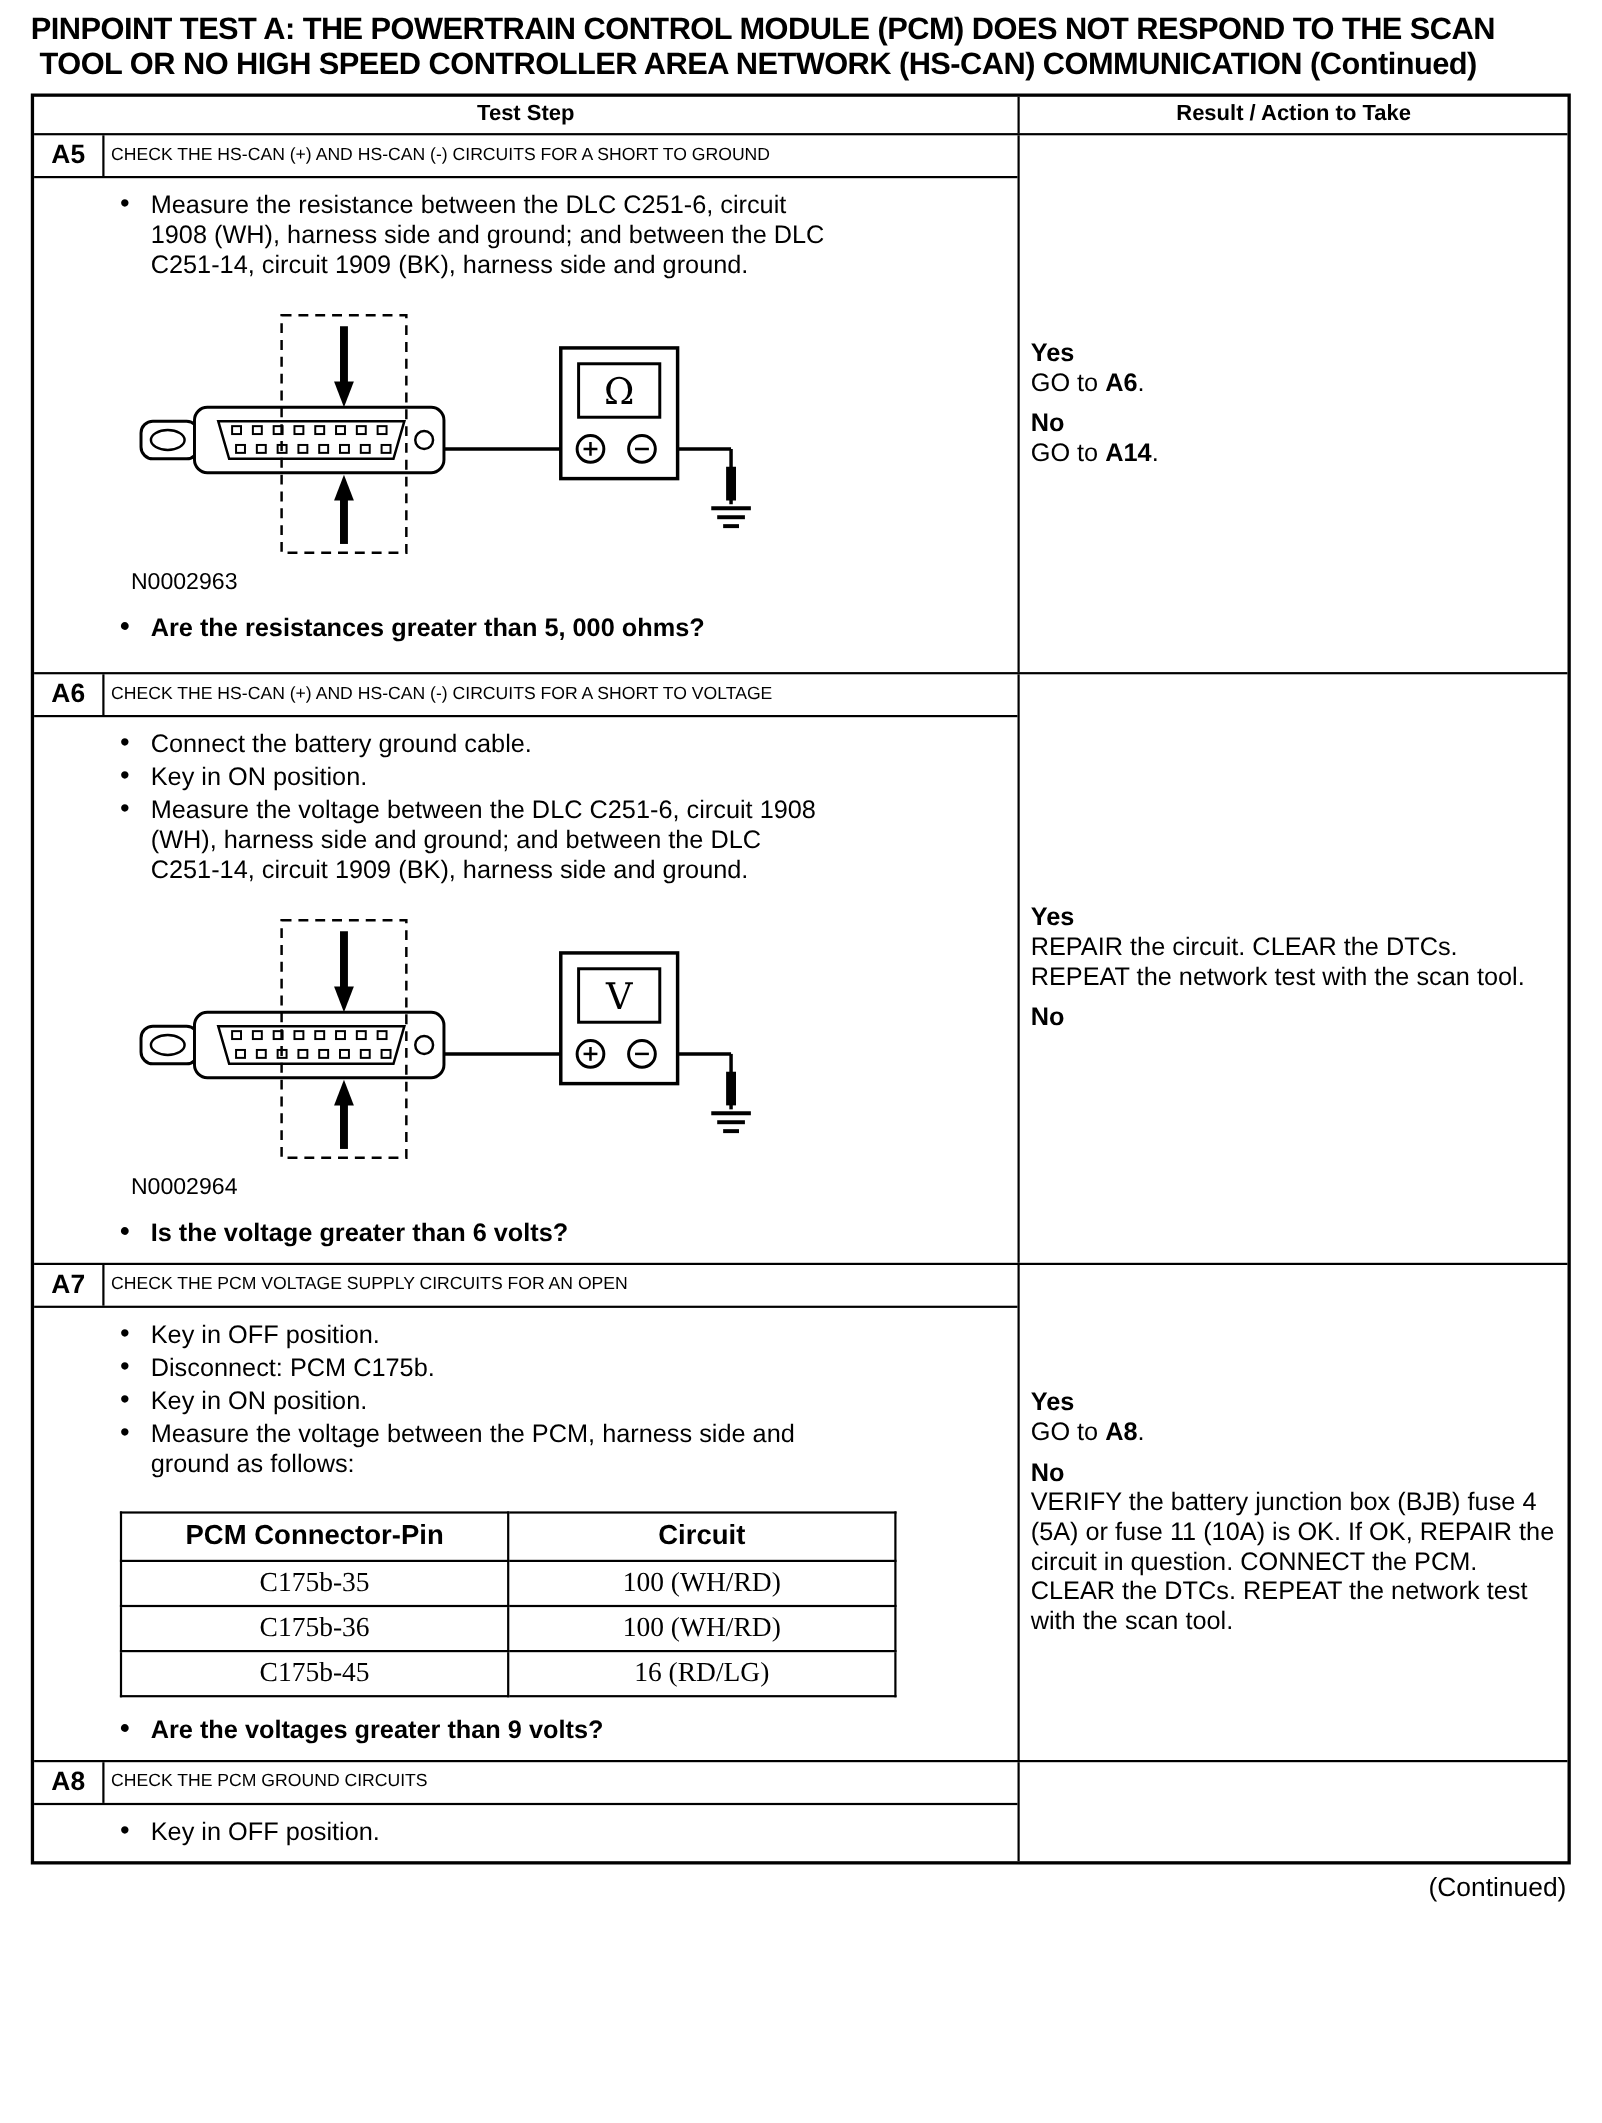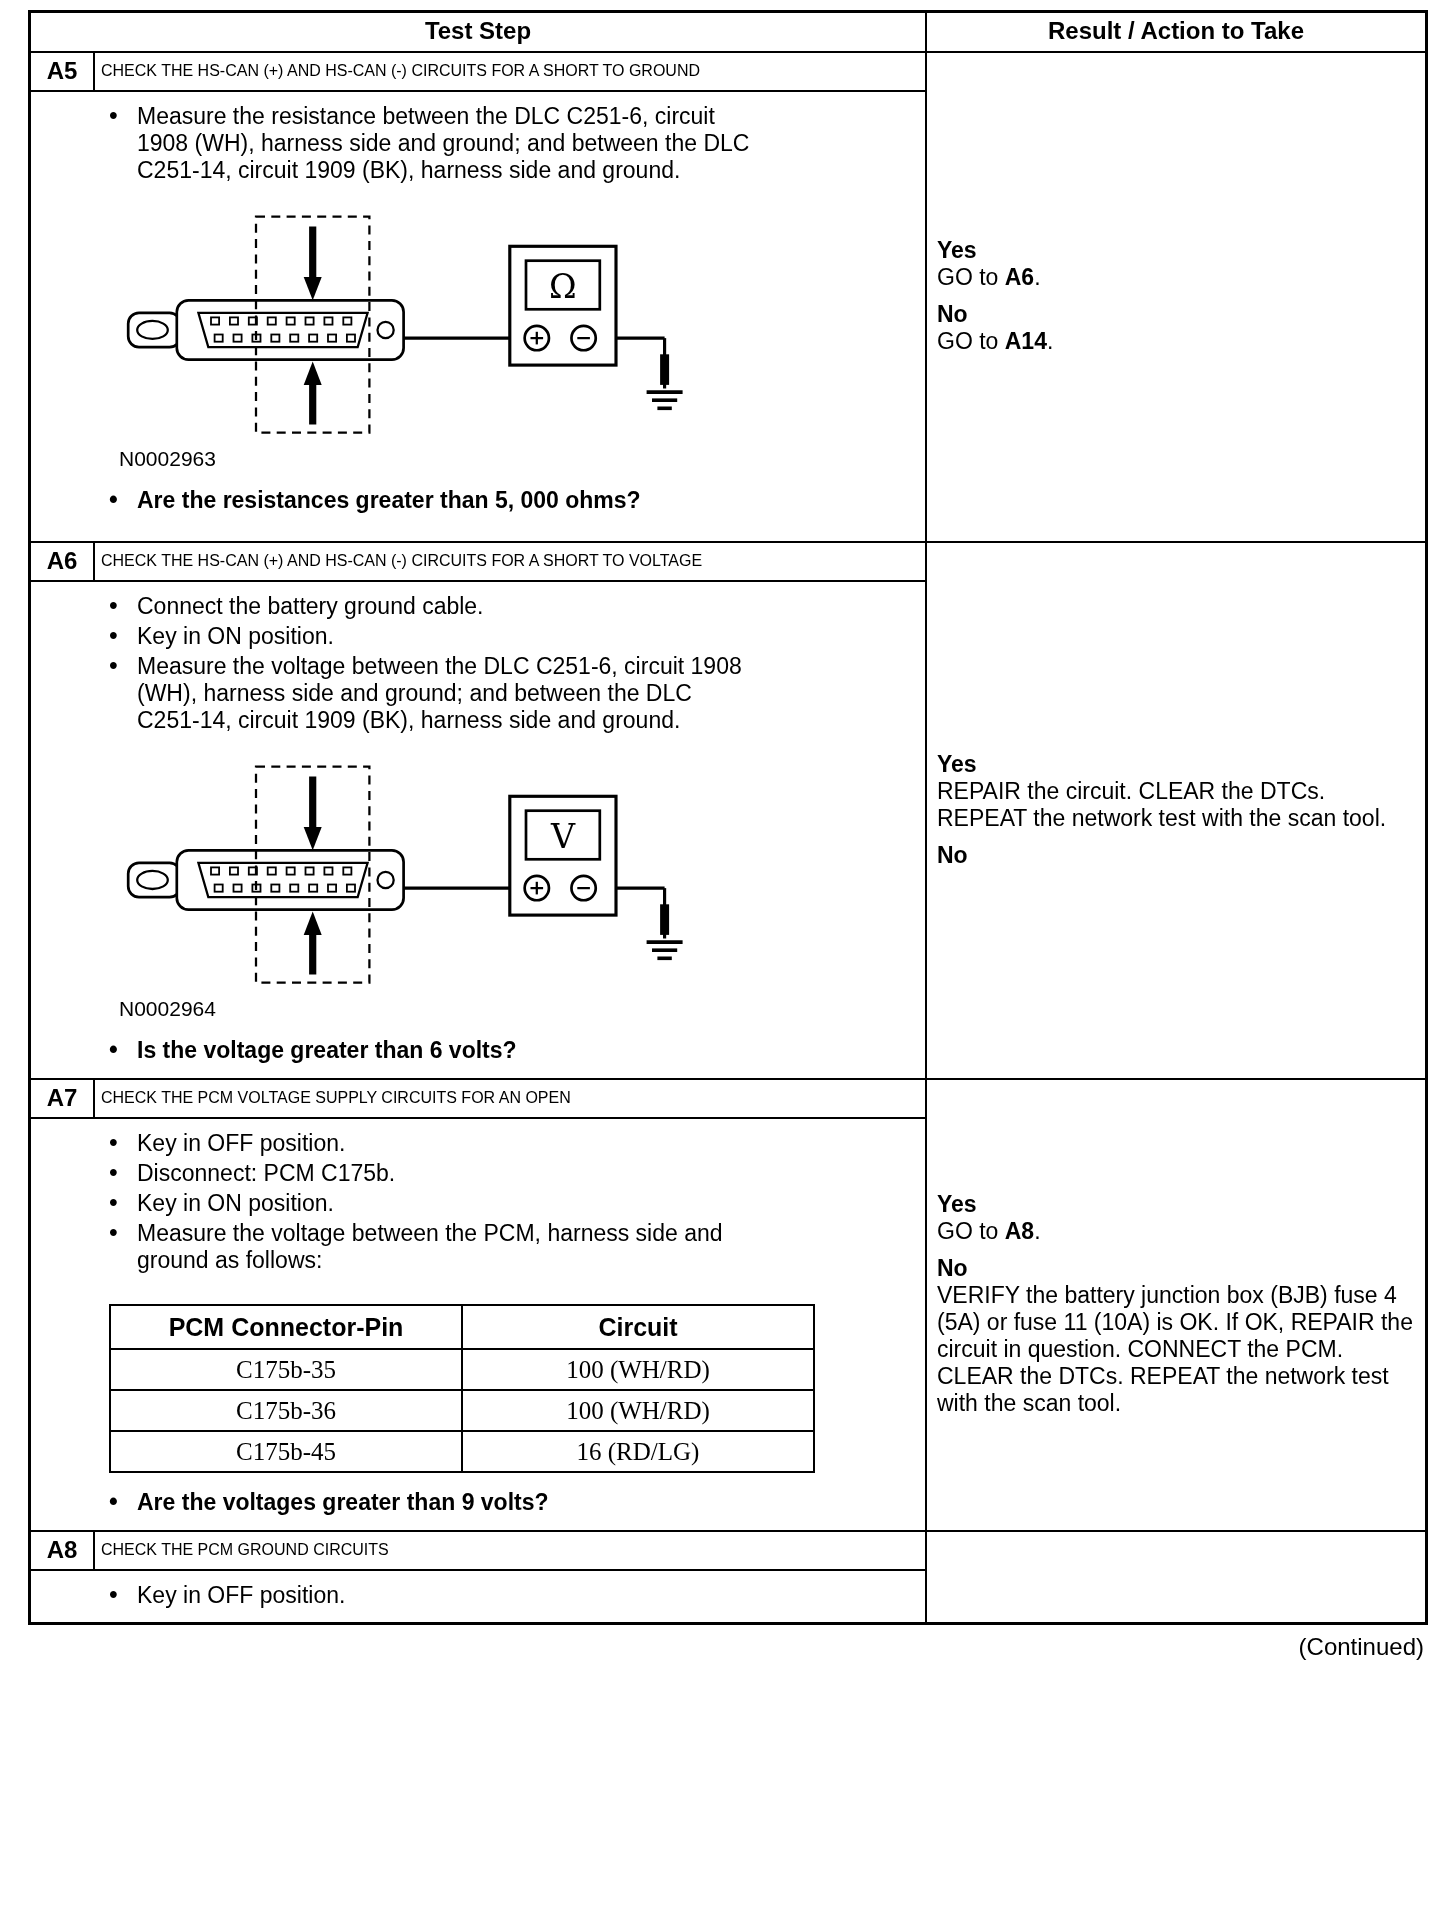--- a/index.html
+++ b/index.html
@@ -23,21 +23,21 @@
   .page-title .l2 { padding-left: 8px; }
 
   
   .ptable { border: 3px solid #000; }
   .ptable-header {
     display: grid;
     grid-template-columns: 1fr 500px;
   }
   .ptable-header .th {
     font-weight: bold;
-    font-size: 24px;
+    font-size: 20px;
     text-align: center;
     padding: 4px 0 6px 0;
   }
   .ptable-header .th.right { border-left: 2.5px solid #000; }
 
   .step {
     display: grid;
     grid-template-columns: 1fr 500px;
     border-top: 2.5px solid #000;
   }
@@ -135,20 +135,24 @@
     text-align: right;
     font-size: 24px;
     padding: 8px 4px 0 0;
   }
 </style>
 </head>
 <body>
 
 <div class="page">
 
+  <div class="page-title">
+    <div class="l1">PINPOINT TEST  A: THE POWERTRAIN CONTROL MODULE (PCM) DOES NOT RESPOND TO THE SCAN</div>
+    <div class="l2">TOOL OR NO HIGH SPEED CONTROLLER AREA NETWORK (HS-CAN) COMMUNICATION (Continued)</div>
+  </div>
 
   <div class="ptable">
 
     <div class="ptable-header">
       <div class="th left">Test Step</div>
       <div class="th right">Result / Action to Take</div>
     </div>
 
     <section class="step step-a5">
       <div class="step-left">

